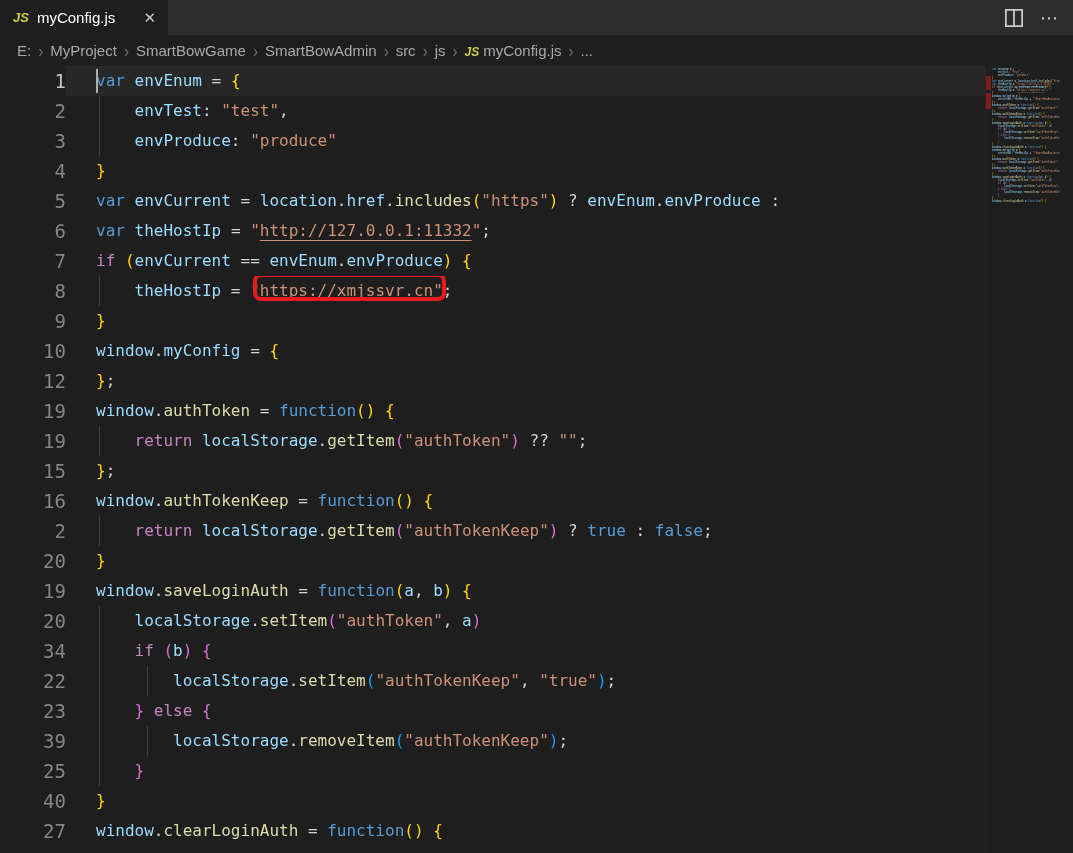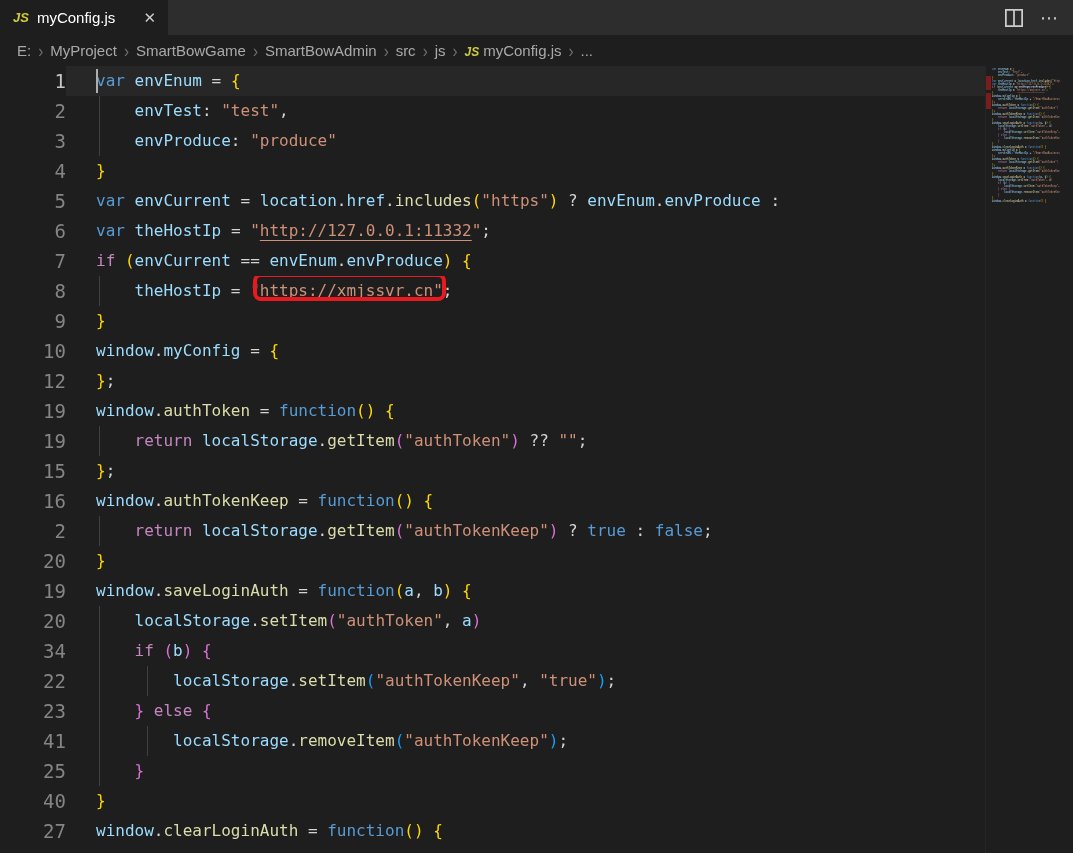--- a/index.html
+++ b/index.html
@@ -176,21 +176,21 @@
         </div>
         <div class="line">
           <div class="ln">22</div>
           <div class="lc"><span class="guide" style="left: 33px;"></span><span class="guide" style="left: 81px;"></span><span class="t-pln">        </span><span class="t-vr">localStorage</span><span class="t-pln">.</span><span class="t-fn">setItem</span><span class="t-b3">(</span><span class="t-str">"authTokenKeep"</span><span class="t-pln">, </span><span class="t-str">"true"</span><span class="t-b3">)</span><span class="t-pln">;</span></div>
         </div>
         <div class="line">
           <div class="ln">23</div>
           <div class="lc"><span class="guide" style="left: 33px;"></span><span class="t-pln">    </span><span class="t-b2">}</span><span class="t-pln"> </span><span class="t-ctl">else</span><span class="t-pln"> </span><span class="t-b2">{</span></div>
         </div>
         <div class="line">
-          <div class="ln">41</div>
+          <div class="ln">39</div>
           <div class="lc"><span class="guide" style="left: 33px;"></span><span class="guide" style="left: 81px;"></span><span class="t-pln">        </span><span class="t-vr">localStorage</span><span class="t-pln">.</span><span class="t-fn">removeItem</span><span class="t-b3">(</span><span class="t-str">"authTokenKeep"</span><span class="t-b3">)</span><span class="t-pln">;</span></div>
         </div>
         <div class="line">
           <div class="ln">25</div>
           <div class="lc"><span class="guide" style="left: 33px;"></span><span class="t-pln">    </span><span class="t-b2">}</span></div>
         </div>
         <div class="line">
           <div class="ln">40</div>
           <div class="lc"><span class="t-b1">}</span></div>
         </div>

